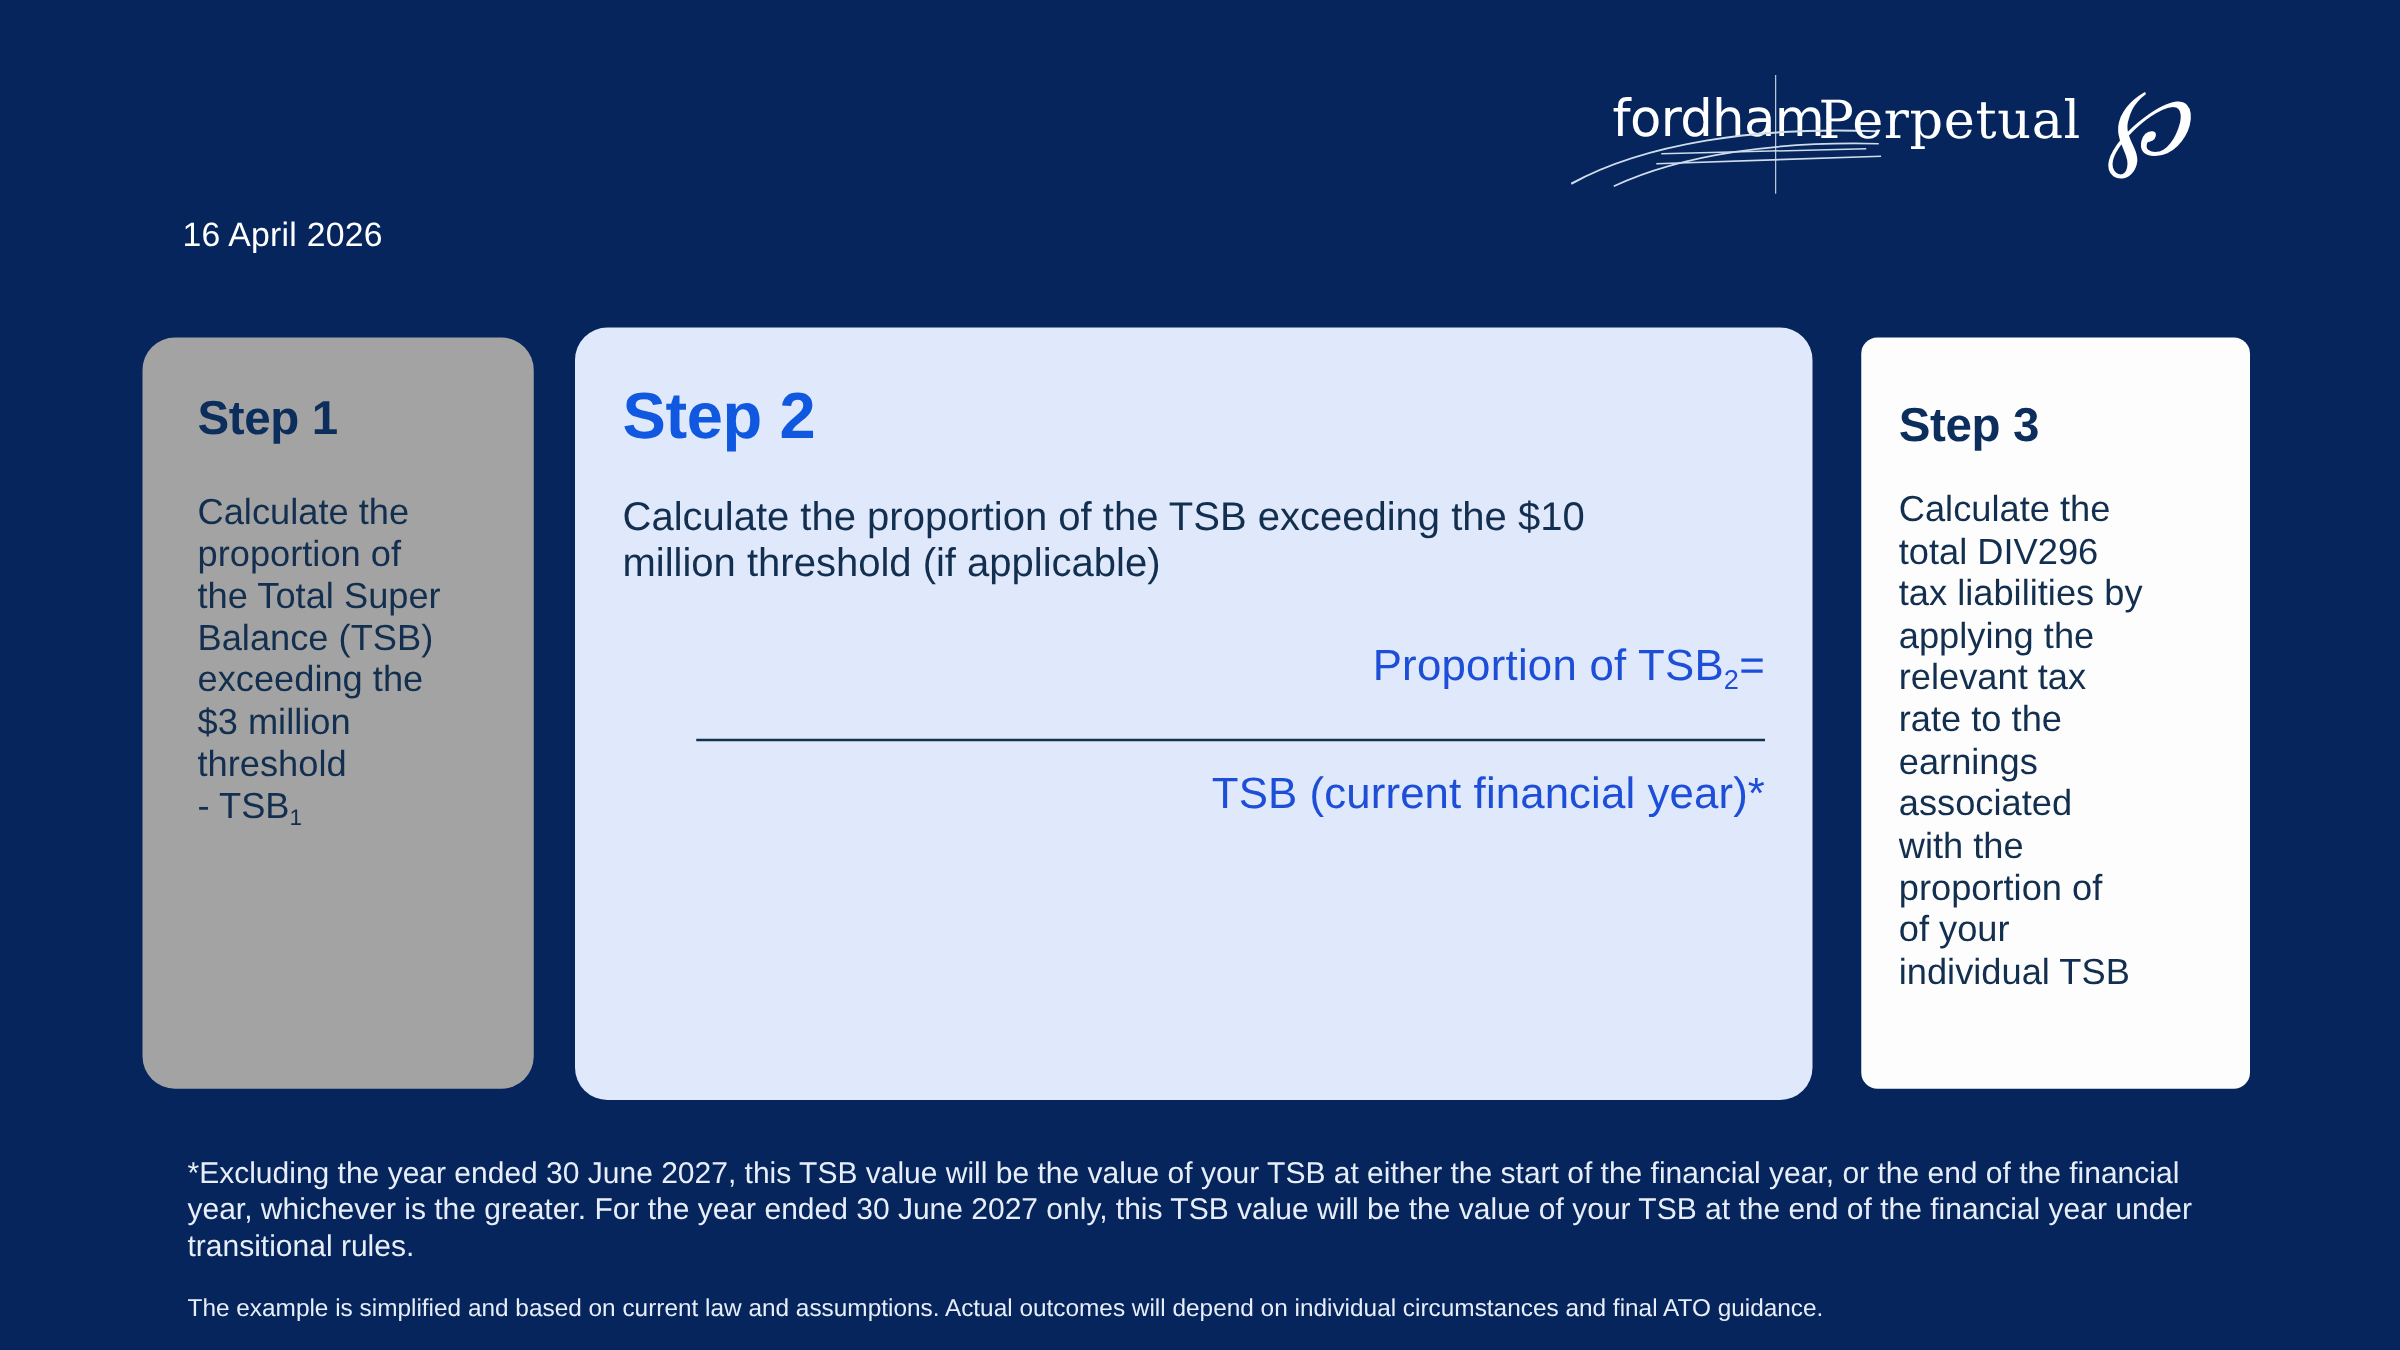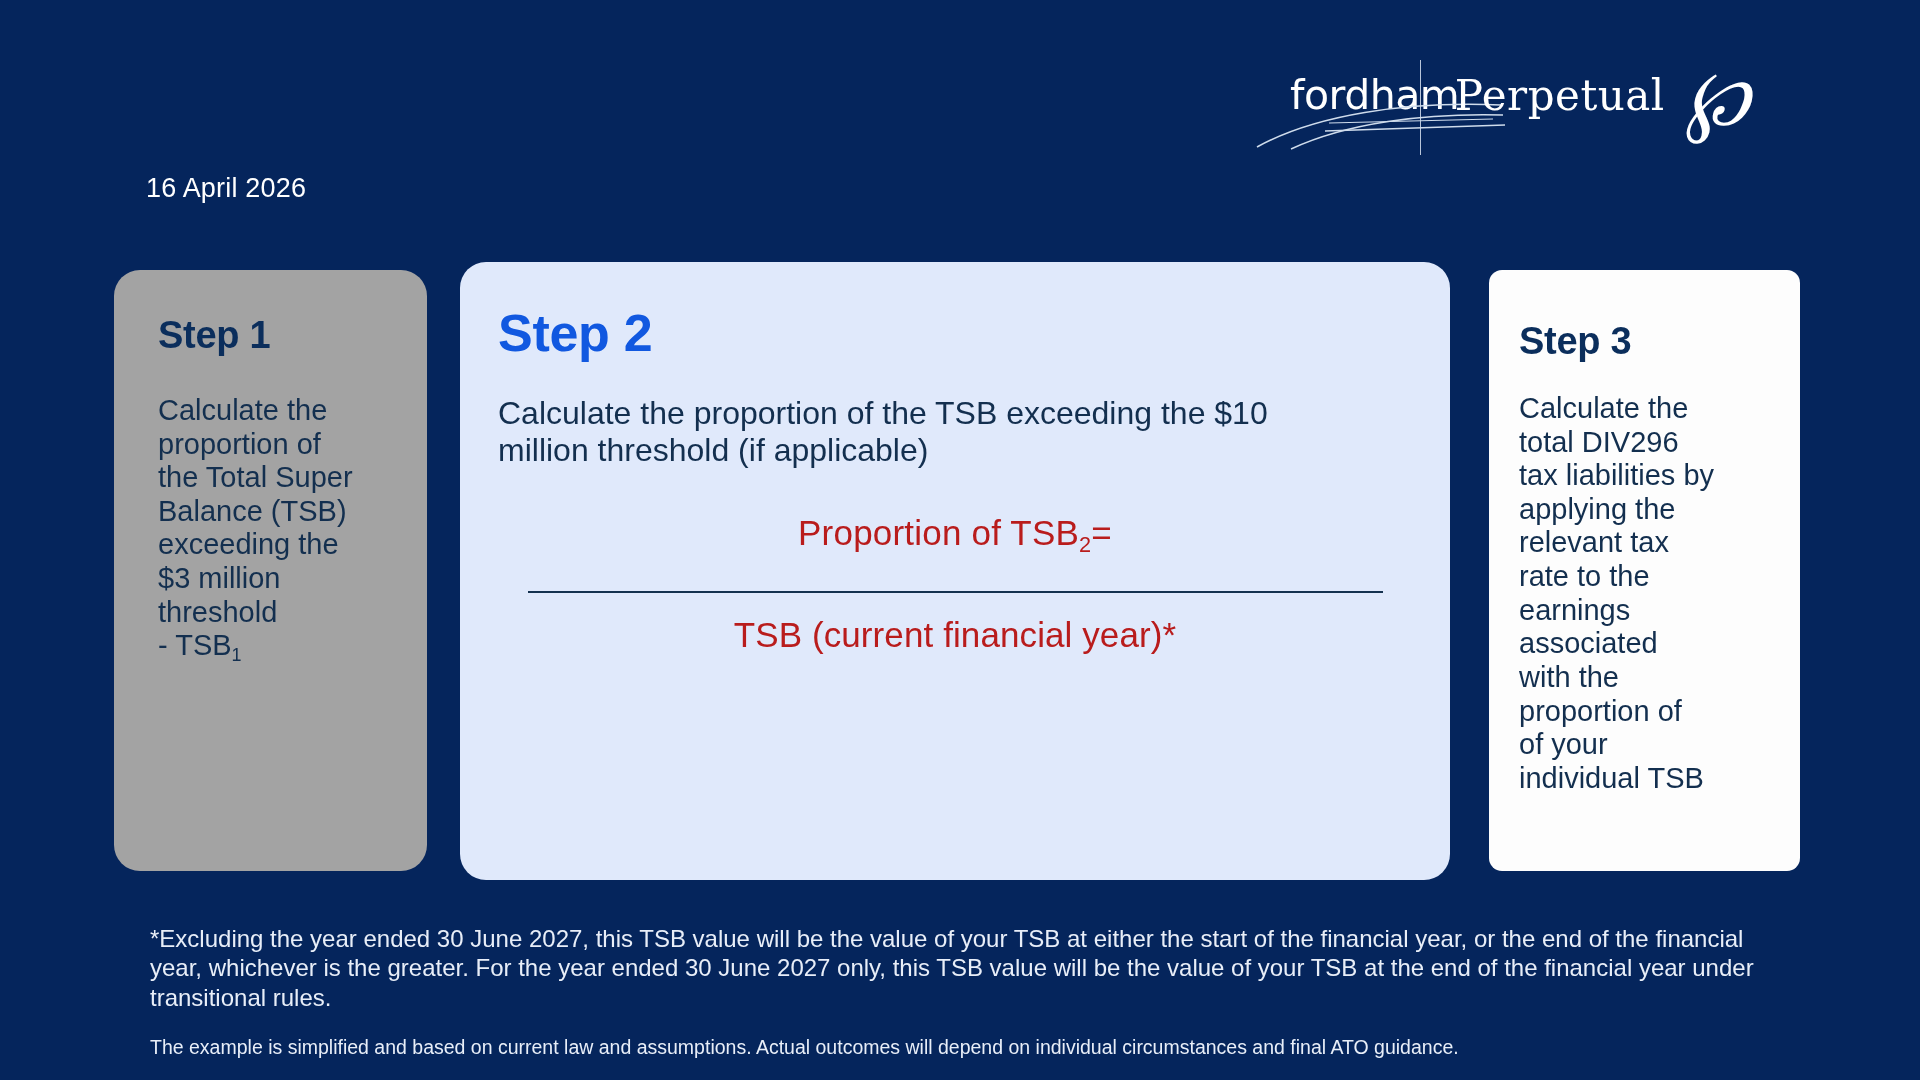--- a/index.html
+++ b/index.html
@@ -174,22 +174,22 @@
   sub {
     font-size: 0.62em;
     vertical-align: baseline;
     position: relative;
     bottom: -0.32em;
   }
 
   
   .formula {
     margin-top: 44px;
-    text-align: center;
-    color: #b91c1c;
+    text-align: right;
+    color: #1d4ed8;
   }
   .formula-lead {
     font-size: 35px;
     letter-spacing: 0.2px;
   }
   .fraction {
     margin-top: 38px;
     display: inline-block;
     min-width: 855px;
   }

